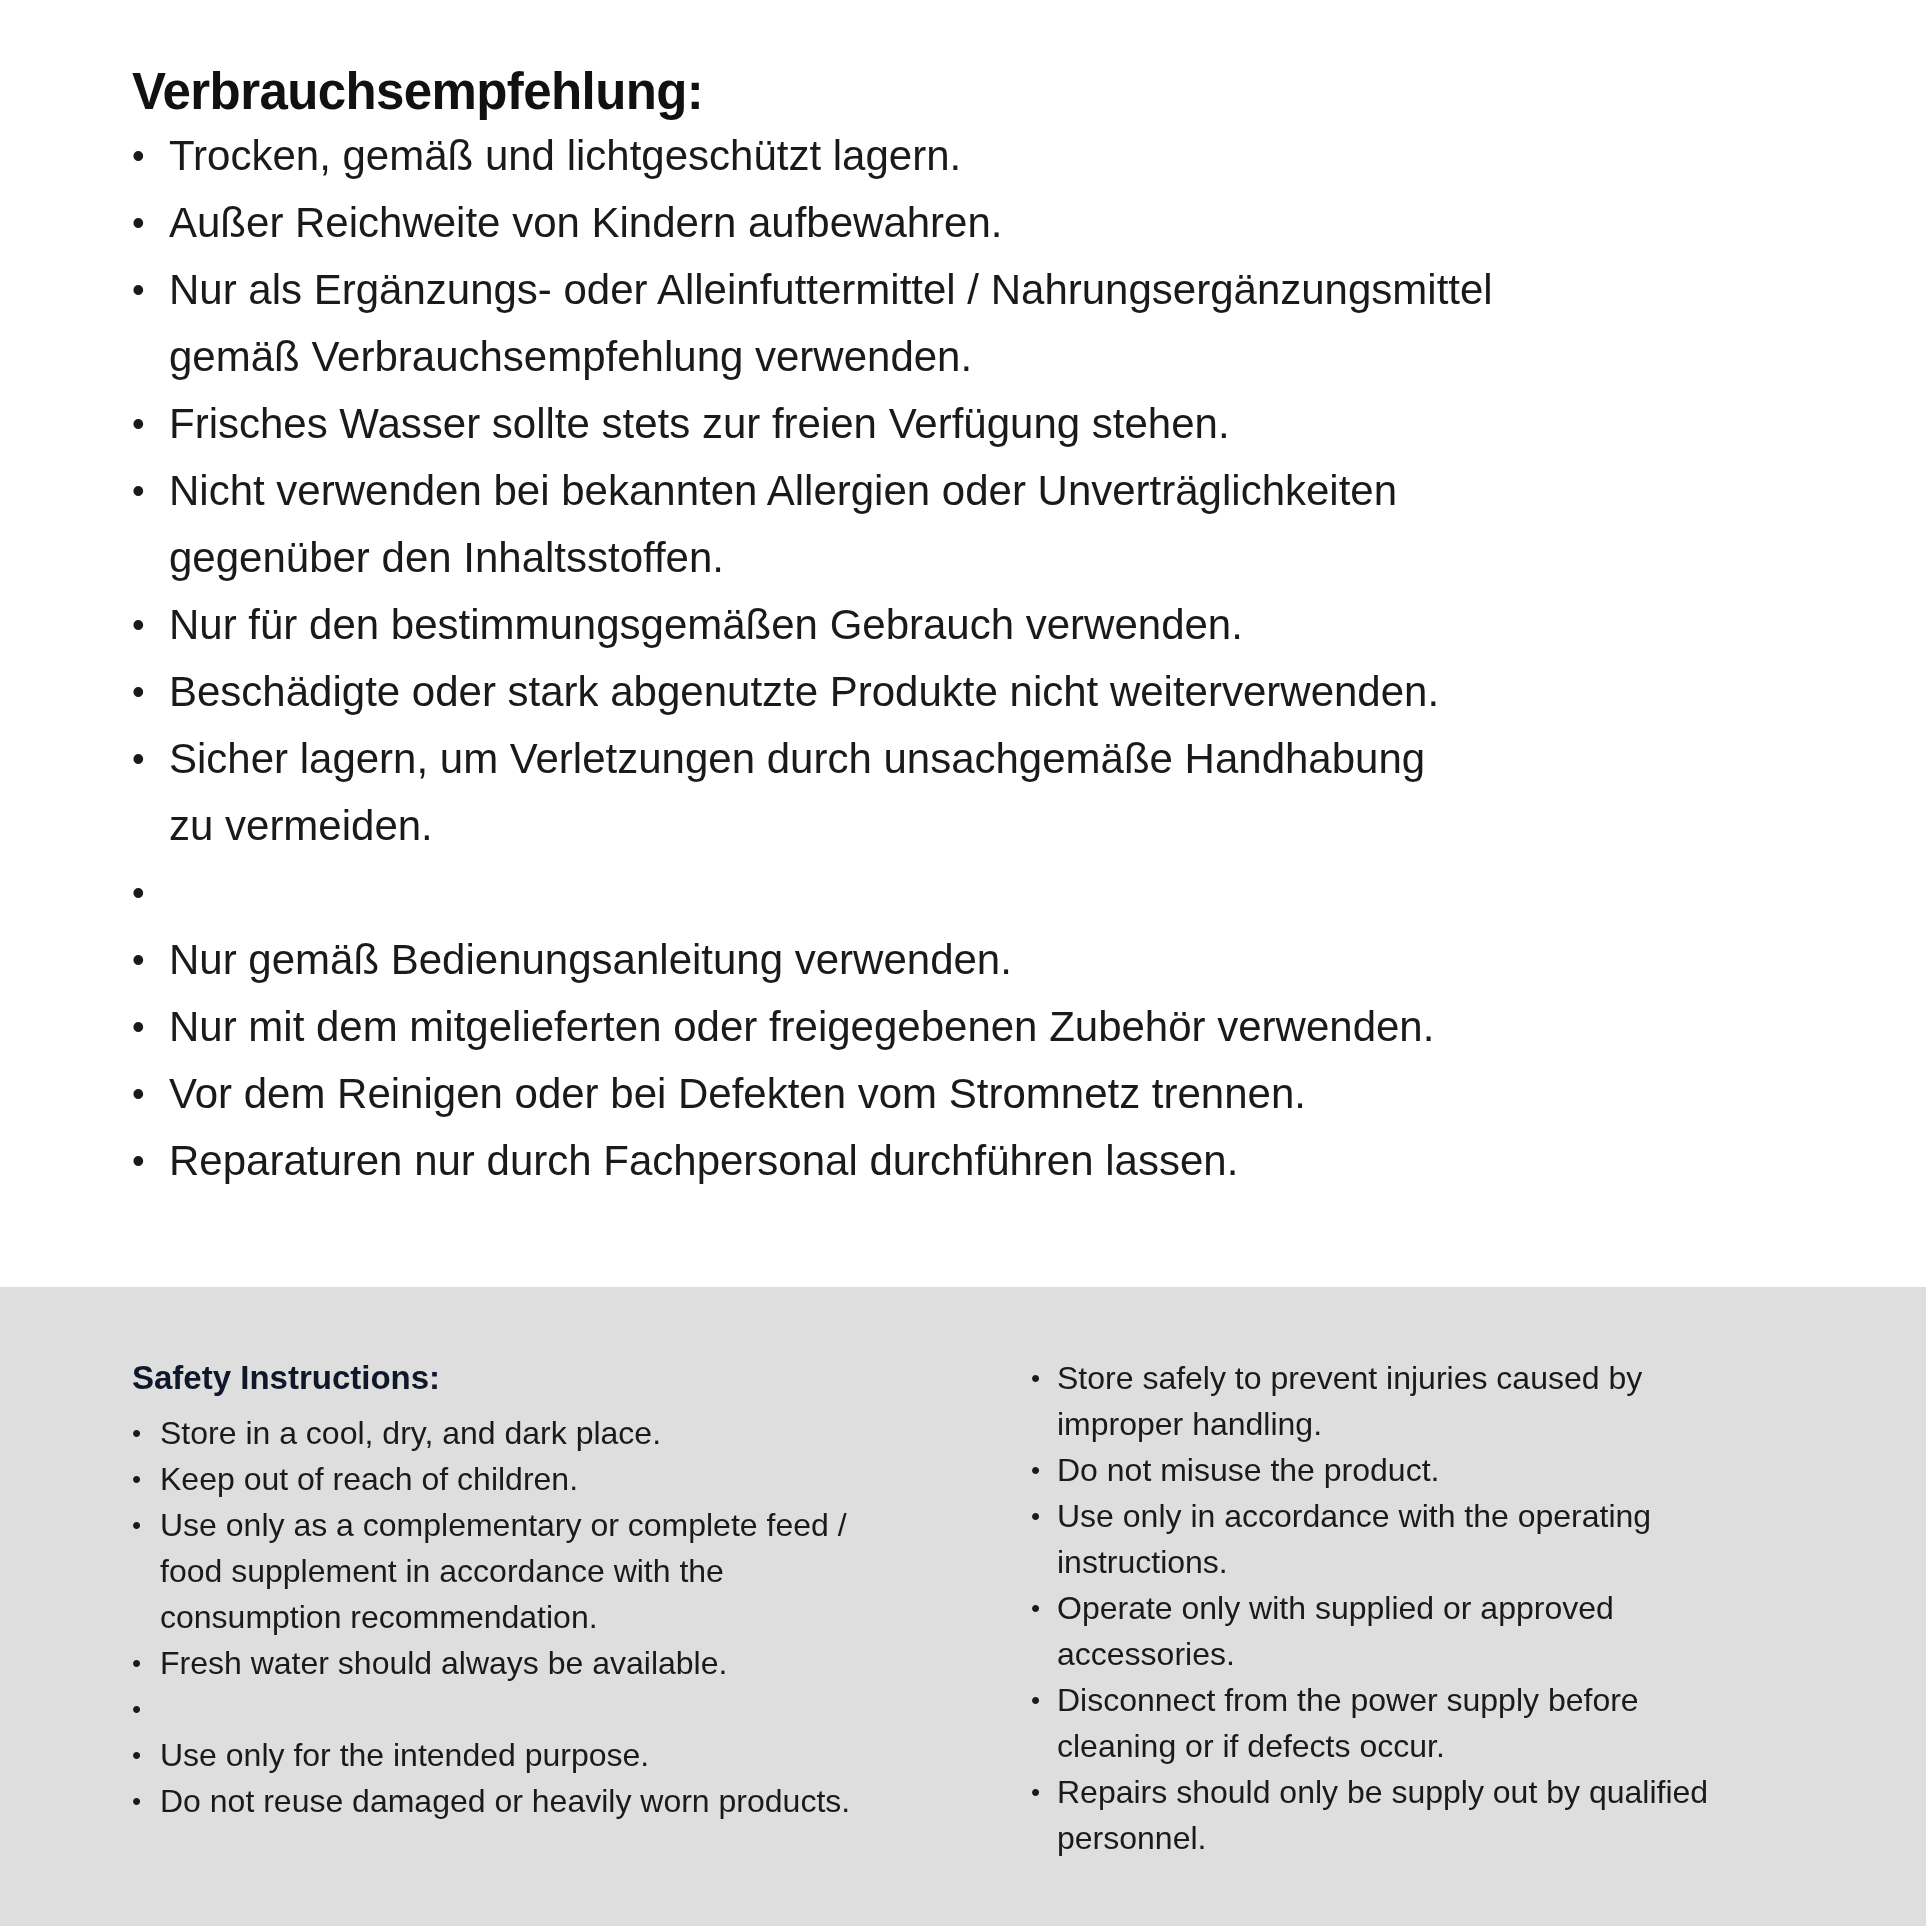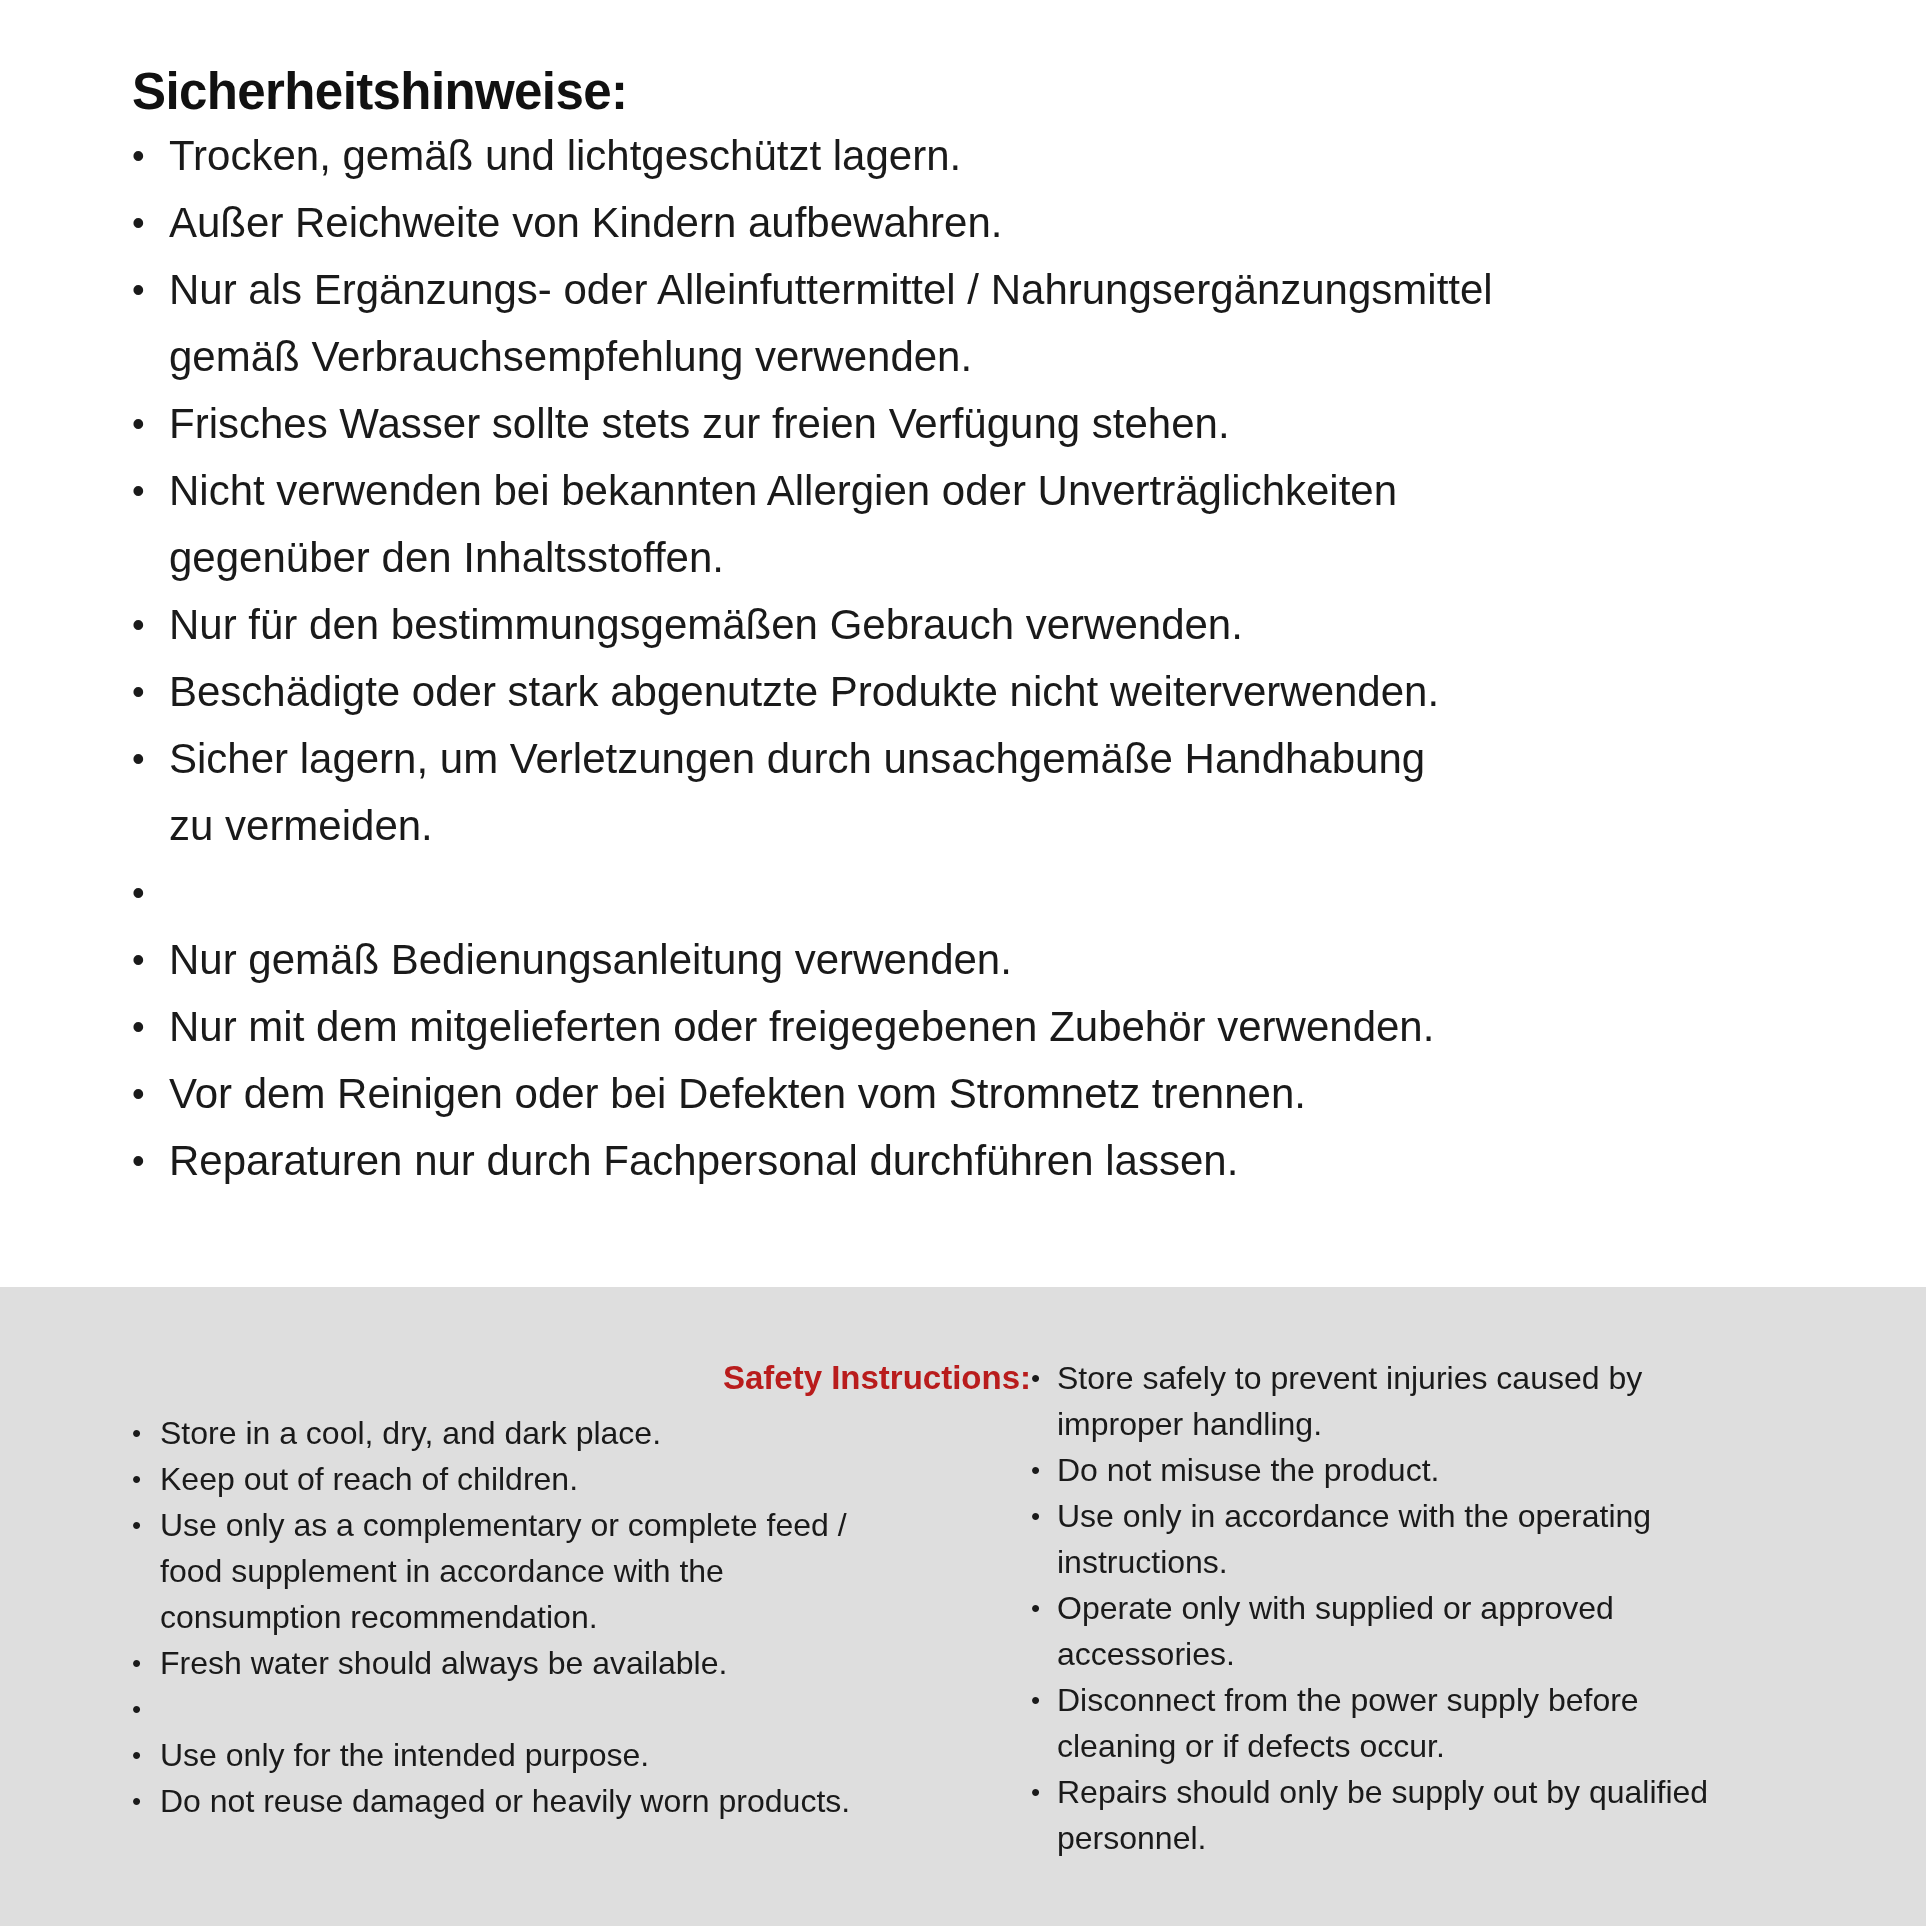--- a/index.html
+++ b/index.html
@@ -73,22 +73,21 @@
     flex: none;
   }
   .col-right {
     flex: 1;
   }
   .en-heading {
     margin: 0 0 9px 0;
     font-size: 33px;
     line-height: 46px;
     font-weight: bold;
-    color: #b91c1c;
-    text-align: right;
+    color: #0f172a;
   }
   .en-list {
     font-size: 32px;
     line-height: 46px;
   }
   .en-list-left {
     margin-left: 15.4px;
   }
   .en-list-right {
     margin-left: 4.5px;
@@ -101,21 +100,21 @@
   .en-list-right .dot {
     width: 26px;
   }
 </style>
 </head>
 <body>
 
 <div class="page">
 
   <section class="top-section">
-    <h1 class="de-heading">Sicherheitshinweise:</h1>
+    <h1 class="de-heading">Verbrauchsempfehlung:</h1>
     <ul class="blist de-list">
         <li>
           <span class="dot">•</span>
           <span class="txt">Trocken, gemäß und lichtgeschützt lagern.</span>
         </li>
         <li>
           <span class="dot">•</span>
           <span class="txt">Außer Reichweite von Kindern aufbewahren.</span>
         </li>
         <li>

